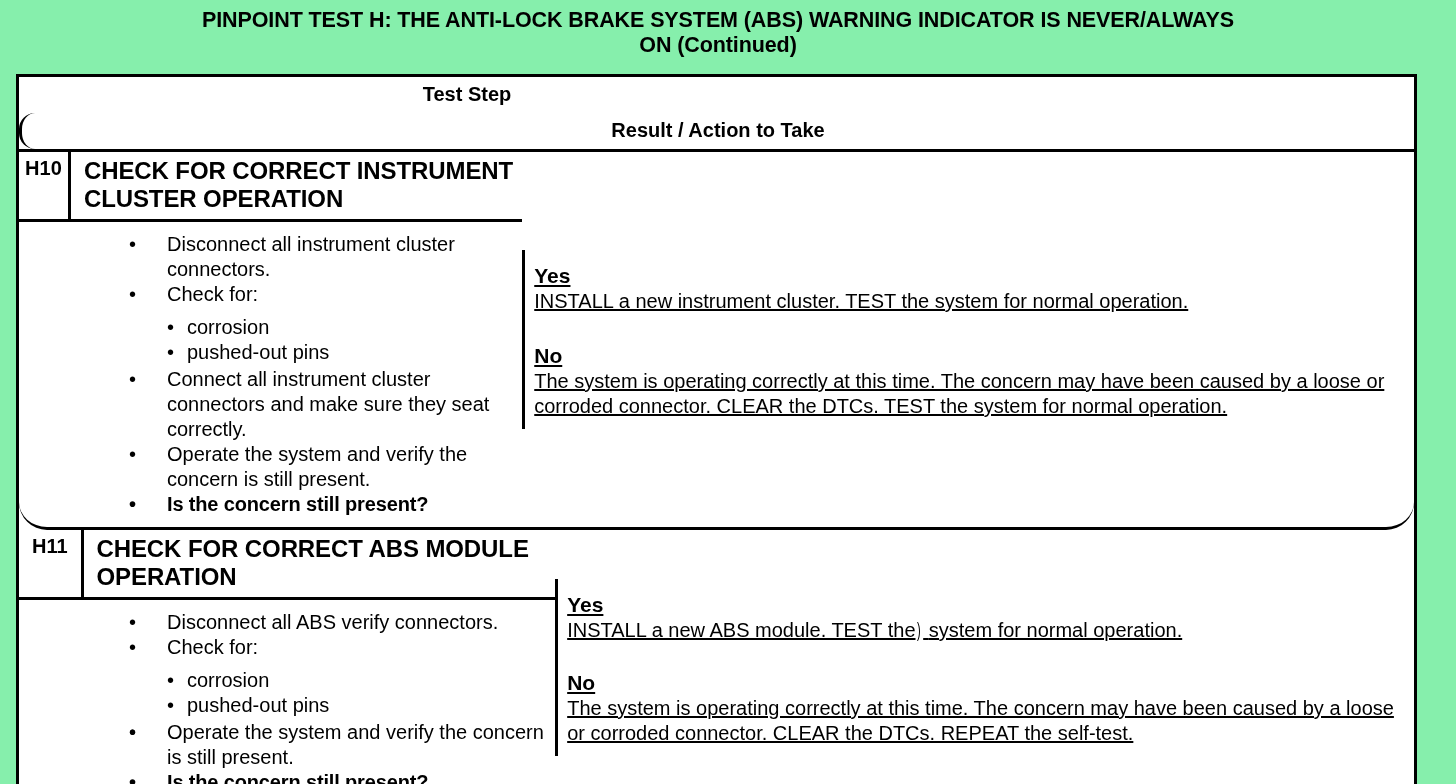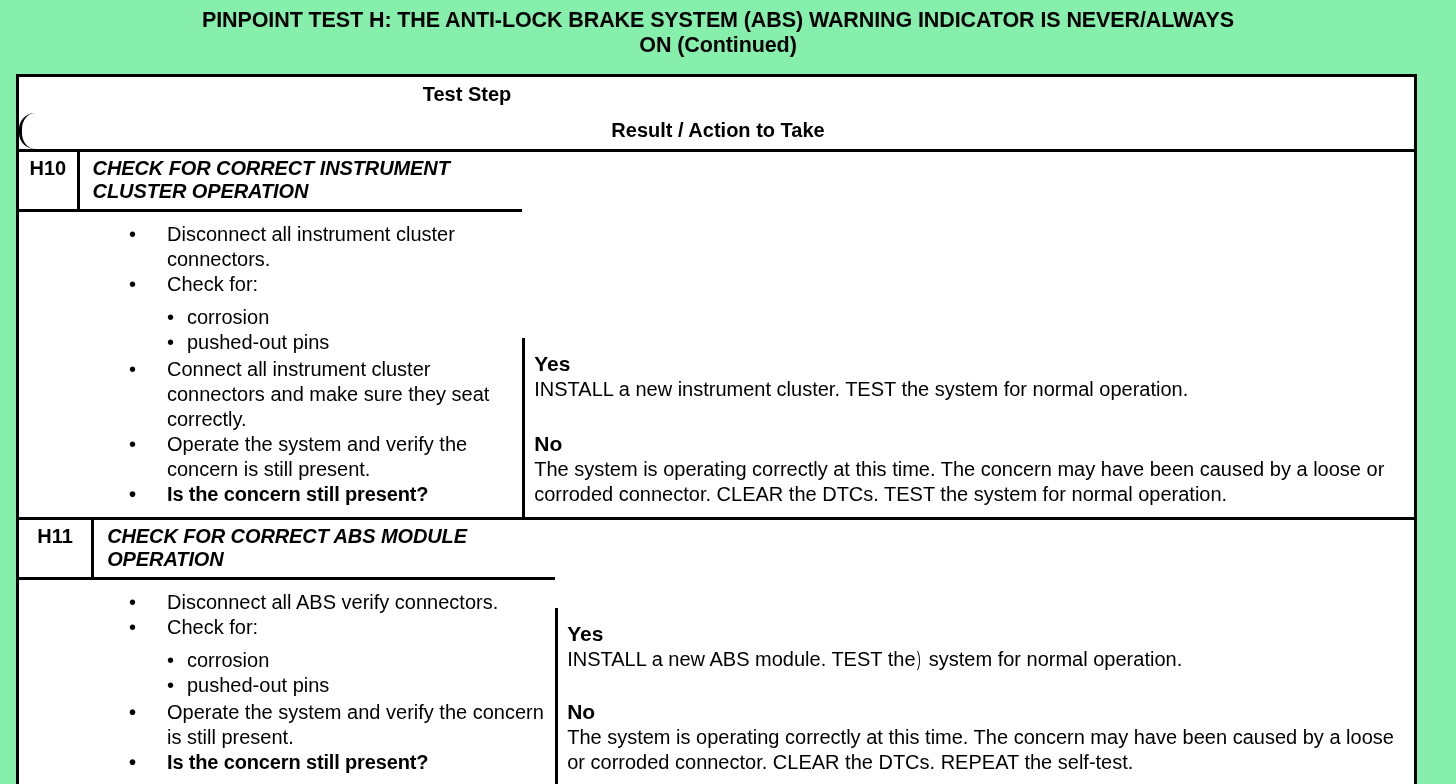--- a/index.html
+++ b/index.html
@@ -63,46 +63,45 @@
   
   .hdr-row { border-bottom: 3px solid #000; flex-direction: column; }
   .hdr-cell {
     text-align: center;
     font-size: 20px;
     font-weight: bold;
     padding: 6px 0 7px 0;
   }
 
   
-  .block { display: flex; align-items: flex-end; }
+  .block { display: flex; align-items: center; border-radius: 28px; }
   .block-sep { border-bottom: 3px solid #000; }
 
   .left-stack { width: 896px; box-sizing: border-box; display: flex; flex-direction: column; }
 
   .step-head {
     display: flex;
     align-items: stretch;
     border-bottom: 3px solid #000;
   }
   .step-id {
     width: 82px;
     box-sizing: border-box;
     text-align: center;
     font-size: 20px;
     font-weight: bold;
     padding: 5px 0 6px 0;
     border-right: 3px solid #000;
   }
   .step-title {
     flex: 1 1 auto;
-    font-size: 20px;
+    font-size: 24px;
     font-weight: bold;
     padding: 5px 8px 6px 13px;
     letter-spacing: -0.1px;
-    font-style: italic;
   }
 
   .step-body {
     padding: 10px 8px 10px 0;
     flex: 1 1 auto;
   }
 
   
   ul.b1 {
     list-style: none;
@@ -144,20 +143,21 @@
     line-height: 25px;
   }
 
   
   .result-cell {
     flex: 1 1 auto;
     box-sizing: border-box;
     padding: 12px 10px 10px 9px;
     font-size: 20px;
     line-height: 25px;
+    text-decoration: underline;
   }
   .result-label {
     font-weight: bold;
     font-size: 21px;
     line-height: 27px;
   }
   .result-text { margin: 0 0 0 0; }
   .result-gap { height: 28px; }
   .result-gap-sm { height: 26px; }
 

